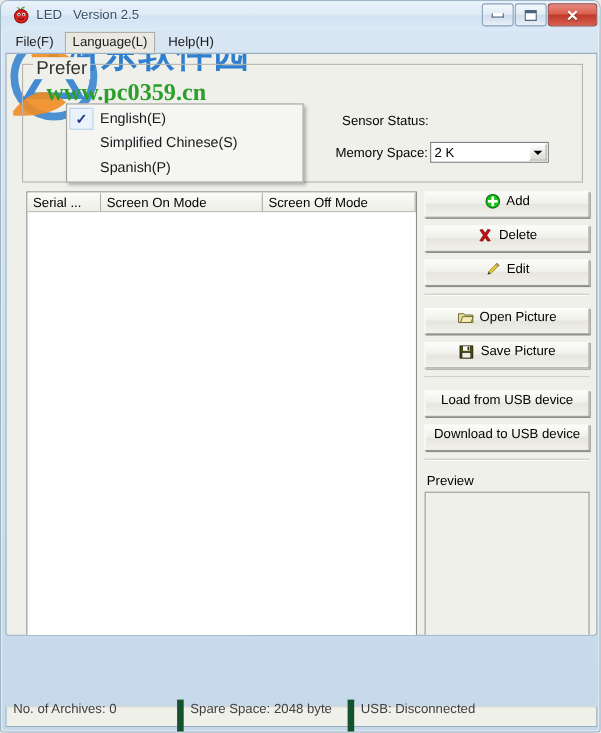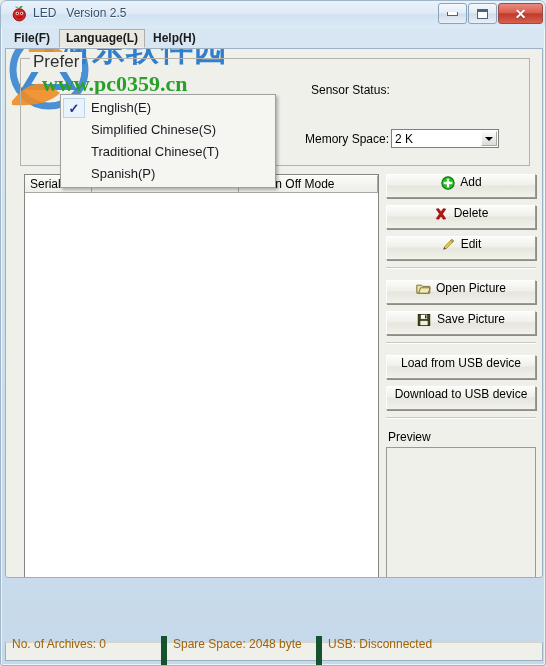--- a/index.html
+++ b/index.html
@@ -52,21 +52,21 @@
   .glyph-max{width:11px;height:10px;border:1px solid #4a6480;border-top-width:3px;background:#fff;box-sizing:border-box;}
   .glyph-x{color:#fff;font-size:14px;font-weight:bold;line-height:1;text-shadow:0 1px 1px rgba(0,0,0,.45);font-family:"Liberation Sans",sans-serif;}
 
   
   .menubar{
     position:absolute;left:1px;top:28px;width:544px;height:19px;
   }
   .menuitem{
     position:absolute;top:0;height:19px;line-height:19px;
     padding:0 6px;font-size:12px;color:#1a1a1a;
-    box-sizing:border-box;white-space:nowrap;font-weight:bold;
+    box-sizing:border-box;white-space:nowrap;
   }
   .menuitem.active{
     background:#e9e9e2;
     border:1px solid #b0b0a8;
     border-bottom:1px solid #f0f0eb;
     line-height:17px;
   }
 
   
   .client{
@@ -193,21 +193,21 @@
 
   
   .statusbar{
     position:absolute;left:4px;bottom:4px;width:538px;height:19px;
     background:#f0f0eb;
     border:1px solid #9cb0c4;border-top:1px solid #d4d4cc;
     box-sizing:border-box;
     display:flex;align-items:center;
   }
   .status-cell{
-    height:32px;line-height:17px;font-size:12px;color:#a16207;
+    height:32px;line-height:17px;font-size:12px;color:#404040;
     padding-left:6px;white-space:nowrap;
     box-sizing:border-box;
   }
   .status-cell + .status-cell{border-left:6px solid #14532d;}
 
   
   .dropdown{
     position:absolute;left:54px;top:45px;width:216px;
     background:#f5f5f1;
     border:1px solid #a0a0a0;
@@ -278,21 +278,21 @@
       <path d="M43 22 L66 60 L20 60 Z" fill="none" stroke="#2f7fd0" stroke-width="6" opacity="0.9"></path>
       <path d="M6 74 Q30 44 54 66 Q40 80 6 78 Z" fill="#ef8c22" opacity="0.9"></path>
       <path d="M24 26 Q42 16 58 30" fill="none" stroke="#ef8c22" stroke-width="7" opacity="0.9"></path>
     </svg>
     <div class="wm wm-cn">河东软件园</div>
     <div class="wm wm-url">www.pc0359.cn</div>
 
     <div class="groupbox"></div>
     <div class="groupbox-label" style="position:absolute;left:24px;top:3px;">Prefer</div>
 
-    <div class="field-row" style="left:305px;top:34px;text-align:center;">
+    <div class="field-row" style="left:305px;top:54px;text-align:center;">
       <span class="field-label">Sensor Status:</span>
     </div>
 
     <div class="field-row" style="left:299px;top:80px;text-align:center;">
       <span class="field-label">Memory Space:</span>
       <span class="combo">
         <span class="combo-value">2 K</span>
         <span class="combo-arrow">
             <i class="caret-dn"></i>
           </span>
@@ -398,24 +398,20 @@
           <span class="dd-tick">✓</span>
         </span>
         <span>English(E)</span>
       </div>
       <div class="dd-item">
         <span class="dd-check"></span>
         <span>Simplified Chinese(S)</span>
       </div>
       <div class="dd-item">
         <span class="dd-check"></span>
-        <span>Traditional Chinese(T)</span>
-      </div>
-      <div class="dd-item">
-        <span class="dd-check"></span>
         <span>Spanish(P)</span>
       </div>
     </div>
 
   </div>
 
   <div class="statusbar">
     <div class="status-cell" style="width:155px;">No. of Archives: 0</div>
     <div class="status-cell" style="width:155px;">Spare Space: 2048 byte</div>
     <div class="status-cell" style="flex:1;">USB: Disconnected</div>

